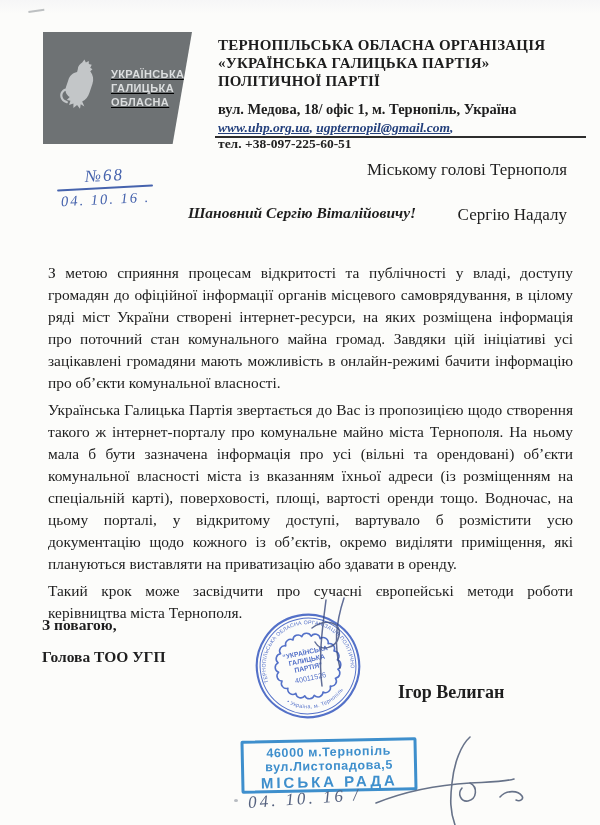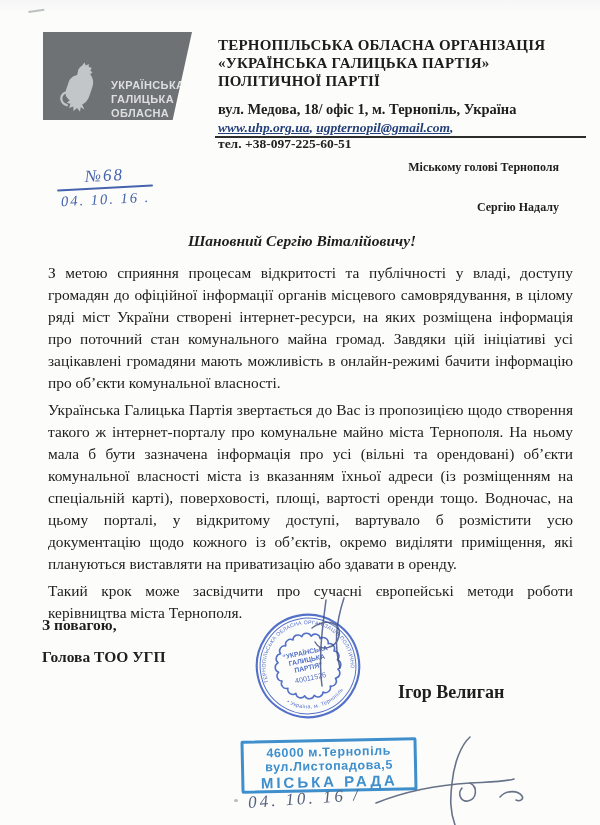--- a/index.html
+++ b/index.html
@@ -1,42 +1,42 @@
 <!DOCTYPE html>
 <html><head>
 <meta charset="utf-8">
 <style>
   html,body{margin:0;padding:0;}
   body{width:600px;height:825px;background:#e9e9e7;font-family:"Liberation Serif",serif;}
   .page{position:relative;width:600px;height:825px;background:#fcfcfa;overflow:hidden;
         background-image:linear-gradient(180deg,#f6f6f7 0px,#fcfcfa 14px);}
   
-  .logo-block{position:absolute;left:43px;top:32px;width:149px;height:88px;background:#6e7274;
-              clip-path:polygon(0 0,100% 0,87% 100%,0 100%);display:flex;align-items:flex-end;}
+  .logo-block{position:absolute;left:43px;top:32px;width:149px;height:112px;background:#6e7274;
+              clip-path:polygon(0 0,100% 0,87% 100%,0 100%);display:flex;align-items:center;text-decoration:underline;}
   .lion{margin-left:15px;flex:0 0 auto;}
   .logo-text{margin-left:9px;font-family:"Liberation Sans",sans-serif;font-weight:bold;
              font-size:11px;line-height:14px;letter-spacing:.4px;color:#dcdedf;}
   .org-header{position:absolute;left:218px;top:36px;width:368px;color:#1d1d1d;}
   .org-line{font-weight:bold;font-size:15px;line-height:18px;letter-spacing:.2px;}
   .org-addr{font-weight:bold;font-size:14.5px;line-height:18px;margin-top:10px;}
   .org-links{font-weight:bold;font-size:13.5px;line-height:16px;color:#24407c;margin-top:2px;font-style:italic;}
   .org-links .lnk{text-decoration:underline;}
   .org-phone{font-weight:bold;font-size:13.5px;line-height:16px;color:#222;}
   .header-rule{position:absolute;left:215px;top:136px;width:371px;height:2px;background:#2d2d2d;}
   
   .reg{position:absolute;left:57px;top:166px;transform:rotate(-3deg);color:#4663ad;
        font-style:italic;text-align:center;width:96px;}
   .reg-no{font-size:17px;letter-spacing:2px;}
   .reg-line{height:2px;background:#4663ad;margin:1px 0 2px 0;border-radius:2px;}
   .reg-date{font-size:14.5px;letter-spacing:2px;}
   
-  .recipient{position:absolute;right:41px;top:160px;text-align:right;font-weight:bold;
-             font-size:12px;color:#1e1e1e;}
+  .recipient{position:absolute;right:33px;top:160px;text-align:right;font-weight:normal;
+             font-size:17px;color:#1e1e1e;}
   .recipient .r2{margin-top:25px;}
-  .salutation{position:absolute;left:40px;top:232px;width:524px;text-align:center;
+  .salutation{position:absolute;left:40px;top:204px;width:524px;text-align:center;
               font-weight:bold;font-style:italic;font-size:15.5px;color:#1e1e1e;}
   
   .body-text{position:absolute;left:48px;top:262px;width:525px;font-size:15.4px;
              line-height:22px;text-align:justify;color:#212121;}
   .body-text p{margin:0 0 5px 0;}
   
   .regards{position:absolute;left:42px;top:616px;font-weight:bold;font-size:15.5px;color:#1e1e1e;}
   .position{position:absolute;left:42px;top:648px;font-weight:bold;font-size:15.5px;color:#1e1e1e;}
   .signer{position:absolute;left:398px;top:682px;font-weight:bold;font-size:18px;color:#1e1e1e;}
   

